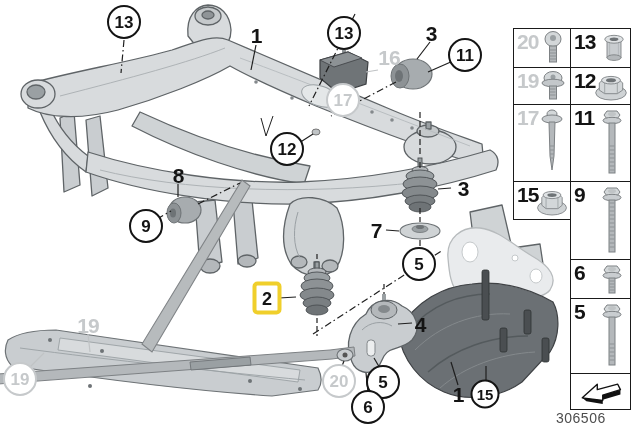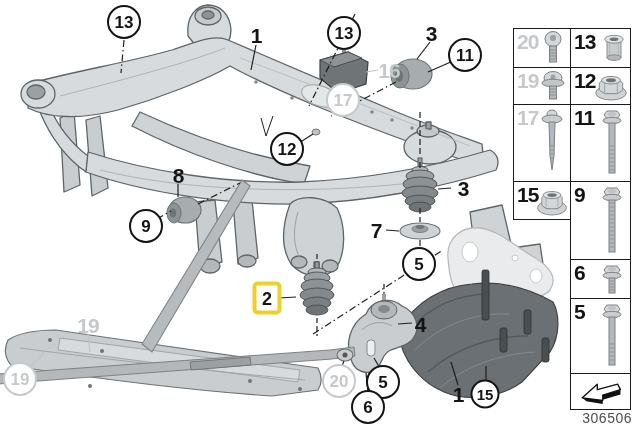--- a/index.html
+++ b/index.html
@@ -25,21 +25,21 @@
   #col-right{left:570px;top:28px;width:61px;}
   .fcell{position:relative;box-sizing:border-box;background:#fff;border:1.6px solid #1a1a1a;
          border-top:none;}
   .fcol .fcell:first-child{border-top:1.6px solid #1a1a1a;}
   #col-left .fcell{border-right:none;}
   .fcell .num{position:absolute;top:1px;left:3px;font-weight:bold;font-size:21px;
               letter-spacing:-1px;color:#141414;}
   .fcell.gray .num{color:#c6c9cb;}
   .fcell svg{position:absolute;}
 
-  #doc-number{position:absolute;left:556px;top:410px;width:76px;text-align:right;
+  #doc-number{position:absolute;left:556px;top:410px;width:76px;text-align:left;
               font-size:14px;color:#4d4d4d;letter-spacing:0.5px;z-index:4;}
 </style>
 </head>
 <body>
 
 <div id="stage">
 
   <svg id="drawing" width="632" height="427" viewBox="0 0 632 427">
     <g fill="#d8dbdd" stroke="#5f6467" stroke-width="1.3" stroke-linejoin="round">
 
@@ -232,21 +232,21 @@
       <path d="M88,334 L90,352"></path>
       <path d="M28,369 L44,353"></path>
     </g>
   </svg>
 
   <div class="co circle" style="left:124px;top:22px">13</div>
   <div class="co plain" style="left:256px;top:35px">1</div>
   <div class="co circle" style="left:344px;top:33px">13</div>
   <div class="co plain" style="left:431px;top:33px">3</div>
   <div class="co circle" style="left:465px;top:55px">11</div>
-  <div class="co plain gray-p" style="left:389px;top:70px">16</div>
+  <div class="co plain gray-p" style="left:389px;top:57px">16</div>
   <div class="co circle gray-c" style="left:343px;top:100px">17</div>
   <div class="co circle" style="left:287px;top:149px">12</div>
   <div class="co plain" style="left:178px;top:175px">8</div>
   <div class="co plain" style="left:463px;top:188px">3</div>
   <div class="co circle" style="left:146px;top:226px">9</div>
   <div class="co plain" style="left:376px;top:230px">7</div>
   <div class="co circle" style="left:419px;top:264px">5</div>
   <div class="co hl" style="left:267px;top:298px">2</div>
   <div class="co plain" style="left:420px;top:324px">4</div>
   <div class="co plain gray-p" style="left:88px;top:325px">19</div>

